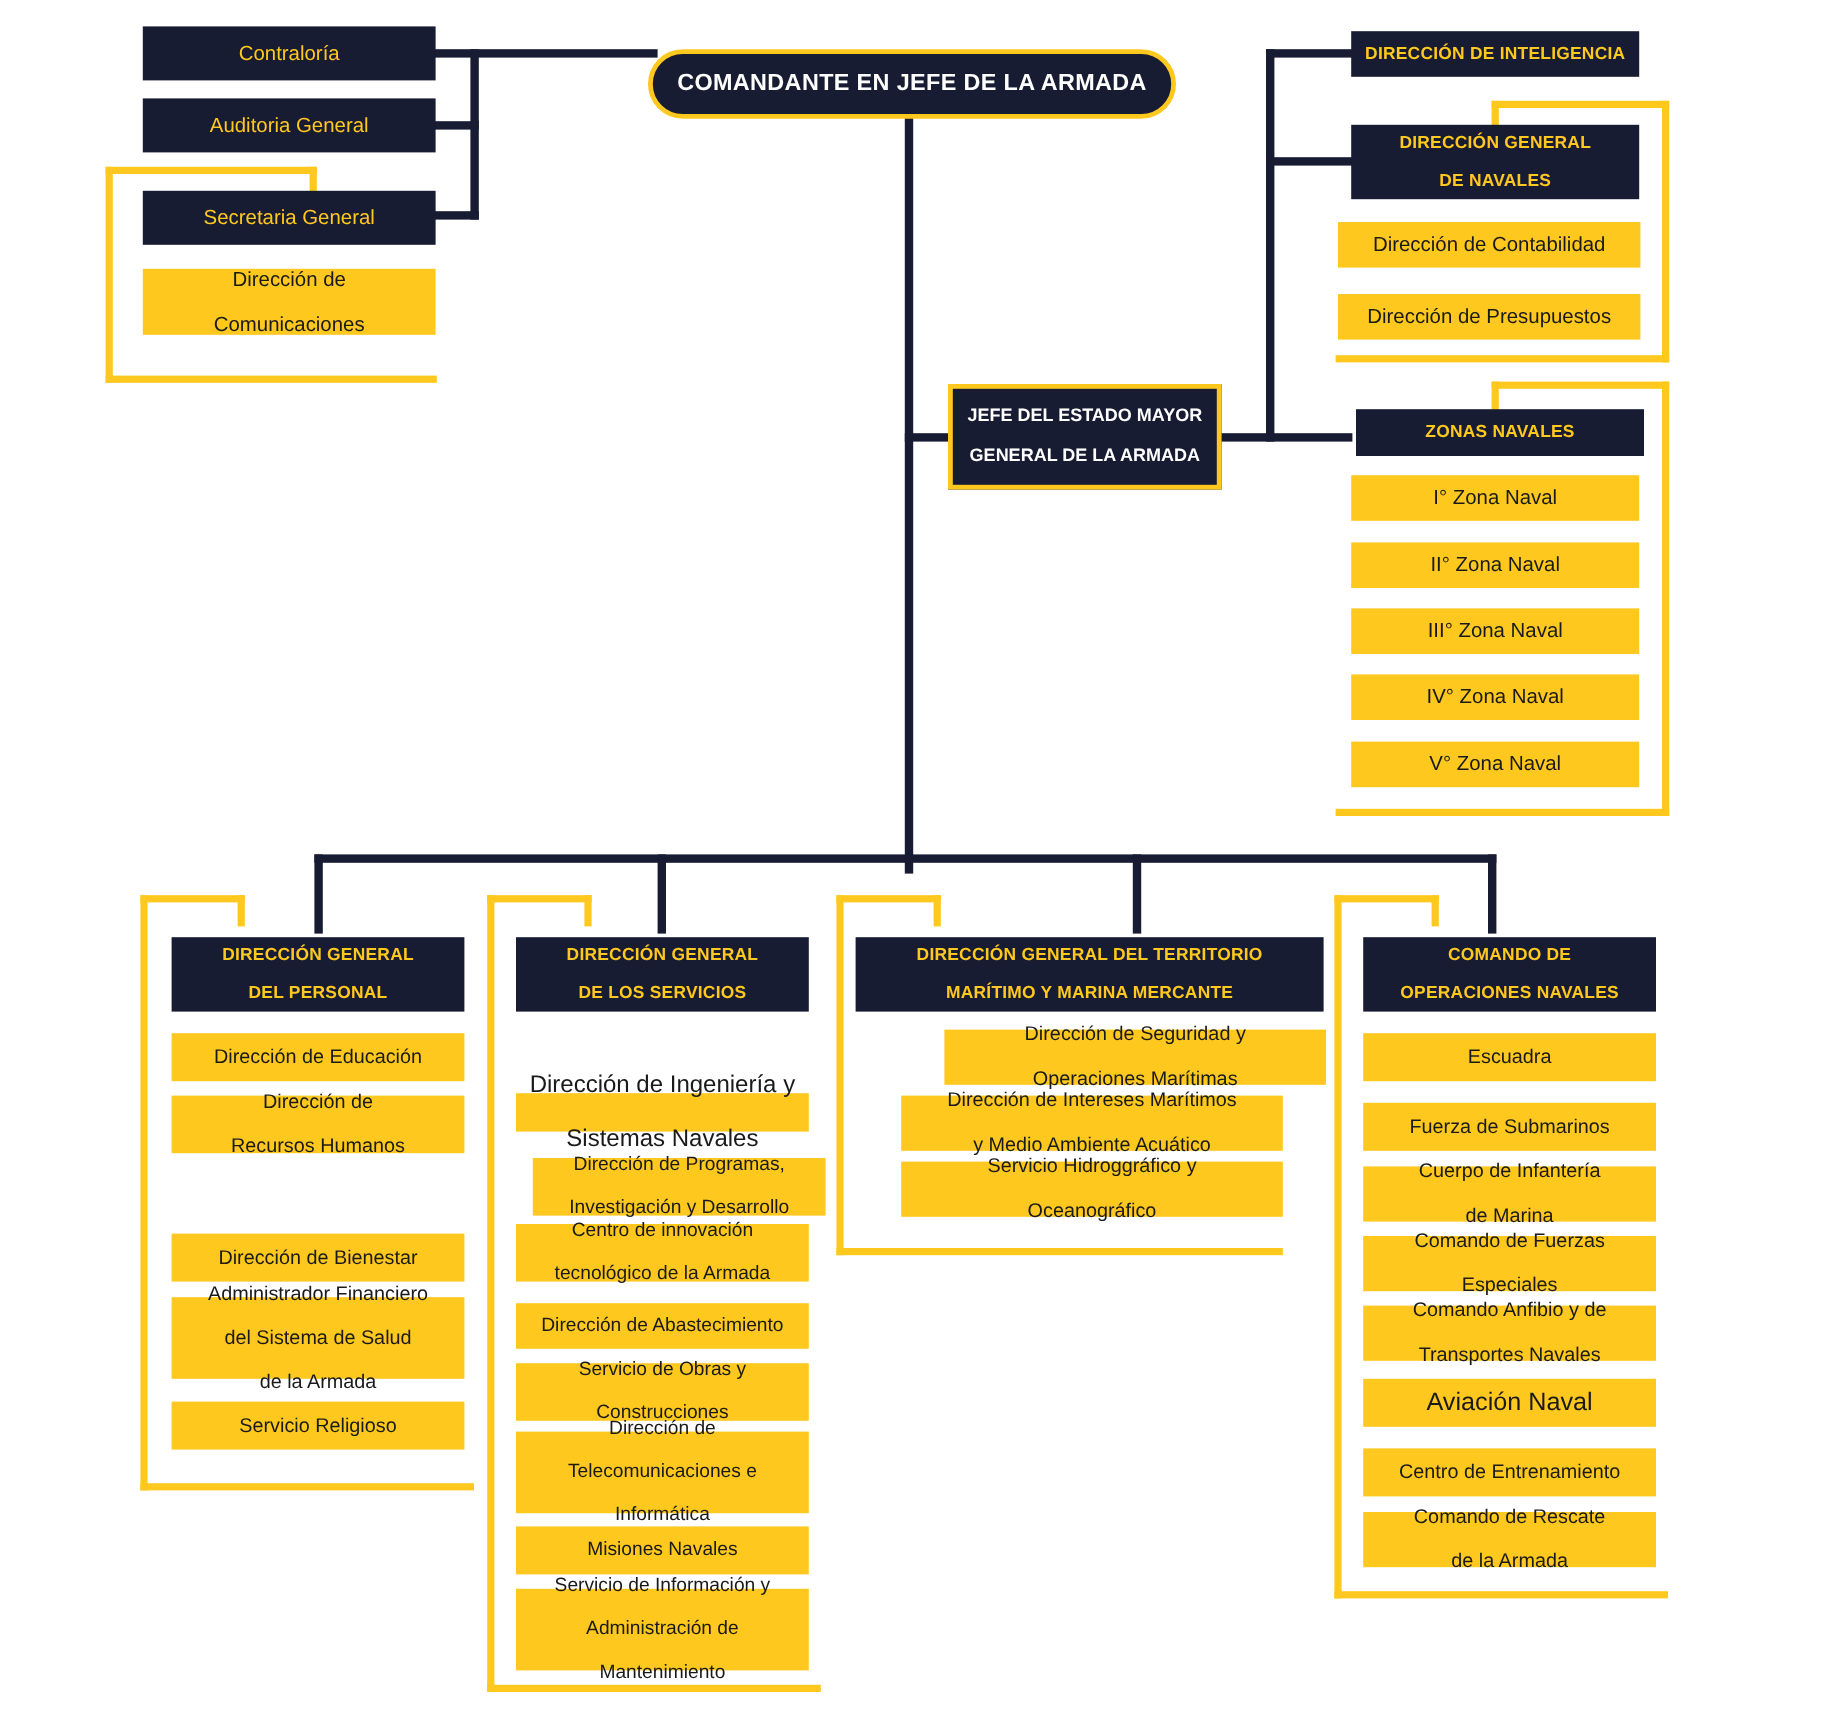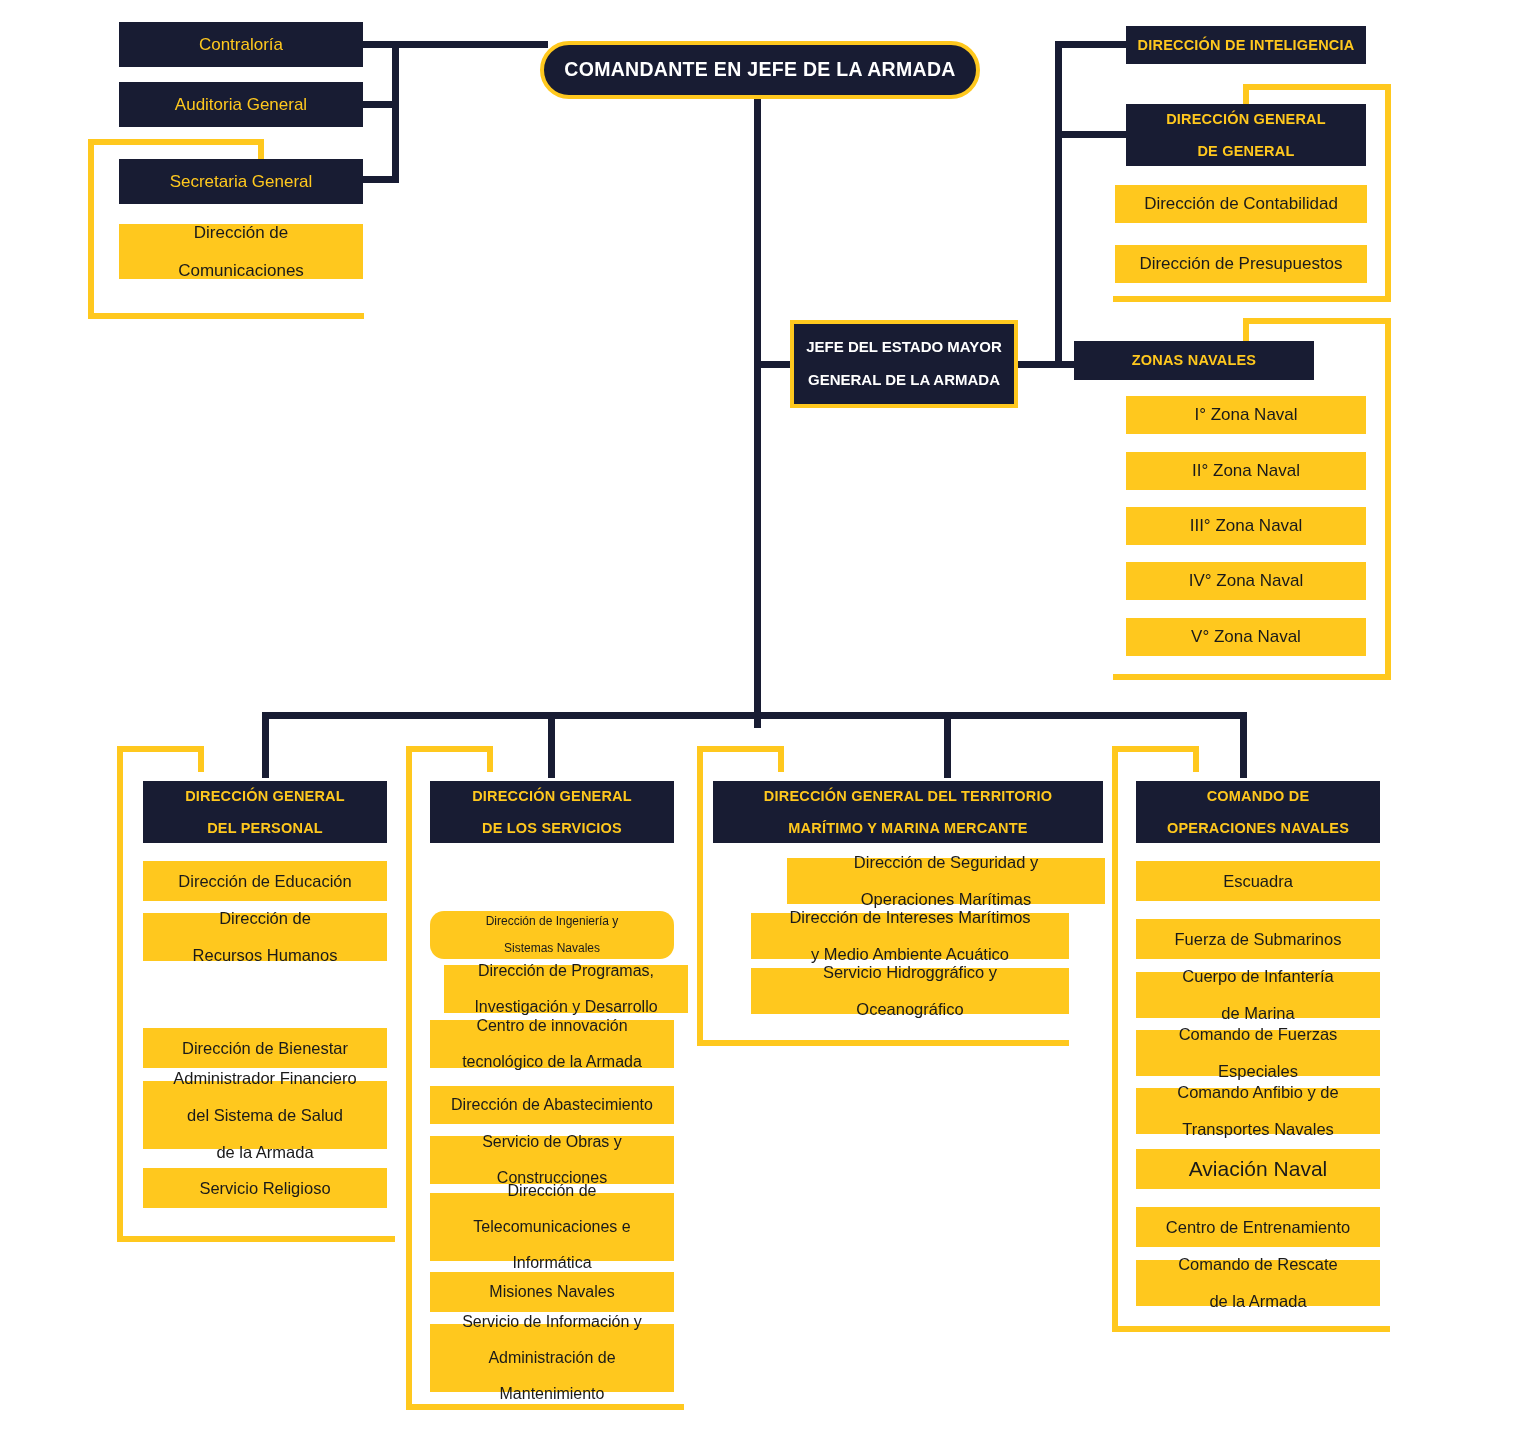--- a/index.html
+++ b/index.html
@@ -151,31 +151,31 @@
     </span>
   </div>
 
   <div class="box navy hdr" style="left:1126px;top:26px;width:240px;height:38px;font-size:14.5px;">
     <span>DIRECCIÓN DE INTELIGENCIA</span>
   </div>
 
   <div class="box navy hdr" style="left:1126px;top:104px;width:240px;height:62px;font-size:14.5px;">
     <span>
       <span>DIRECCIÓN GENERAL</span><br>
-      <span>DE GENERAL</span>
+      <span>DE NAVALES</span>
     </span>
   </div>
   <div class="box yellow leaf" style="left:1115px;top:185px;width:252px;height:38px;font-size:17px;">
     <span>Dirección de Contabilidad</span>
   </div>
   <div class="box yellow leaf" style="left:1115px;top:245px;width:252px;height:38px;font-size:17px;">
     <span>Dirección de Presupuestos</span>
   </div>
 
-  <div class="box navy hdr" style="left:1074px;top:341px;width:240px;height:39px;font-size:14.5px;">
+  <div class="box navy hdr" style="left:1130px;top:341px;width:240px;height:39px;font-size:14.5px;">
     <span>ZONAS NAVALES</span>
   </div>
   <div class="box yellow leaf" style="left:1126px;top:396px;width:240px;height:38px;font-size:17px;">
     <span>I° Zona Naval</span>
   </div>
   <div class="box yellow leaf" style="left:1126px;top:452px;width:240px;height:38px;font-size:17px;">
     <span>II° Zona Naval</span>
   </div>
   <div class="box yellow leaf" style="left:1126px;top:507px;width:240px;height:38px;font-size:17px;">
     <span>III° Zona Naval</span>
@@ -215,21 +215,21 @@
   <div class="box yellow leaf" style="left:143px;top:1168px;width:244px;height:40px;font-size:16.5px;">
     <span>Servicio Religioso</span>
   </div>
 
   <div class="box navy hdr" style="left:430px;top:781px;width:244px;height:62px;font-size:14.5px;">
     <span>
       <span>DIRECCIÓN GENERAL</span><br>
       <span>DE LOS SERVICIOS</span>
     </span>
   </div>
-  <div class="box yellow leaf" style="left:430px;top:911px;width:244px;height:48px;font-size:12px;border-radius:14px;">
+  <div class="box yellow leaf" style="left:430px;top:911px;width:244px;height:32px;font-size:20px;">
     <span>
       <span>Dirección de Ingeniería y</span><br>
       <span>Sistemas Navales</span>
     </span>
   </div>
   <div class="box yellow leaf" style="left:430px;top:965px;width:244px;height:48px;font-size:16px;margin-left:14px;">
     <span>
       <span>Dirección de Programas,</span><br>
       <span>Investigación y Desarrollo</span>
     </span>

